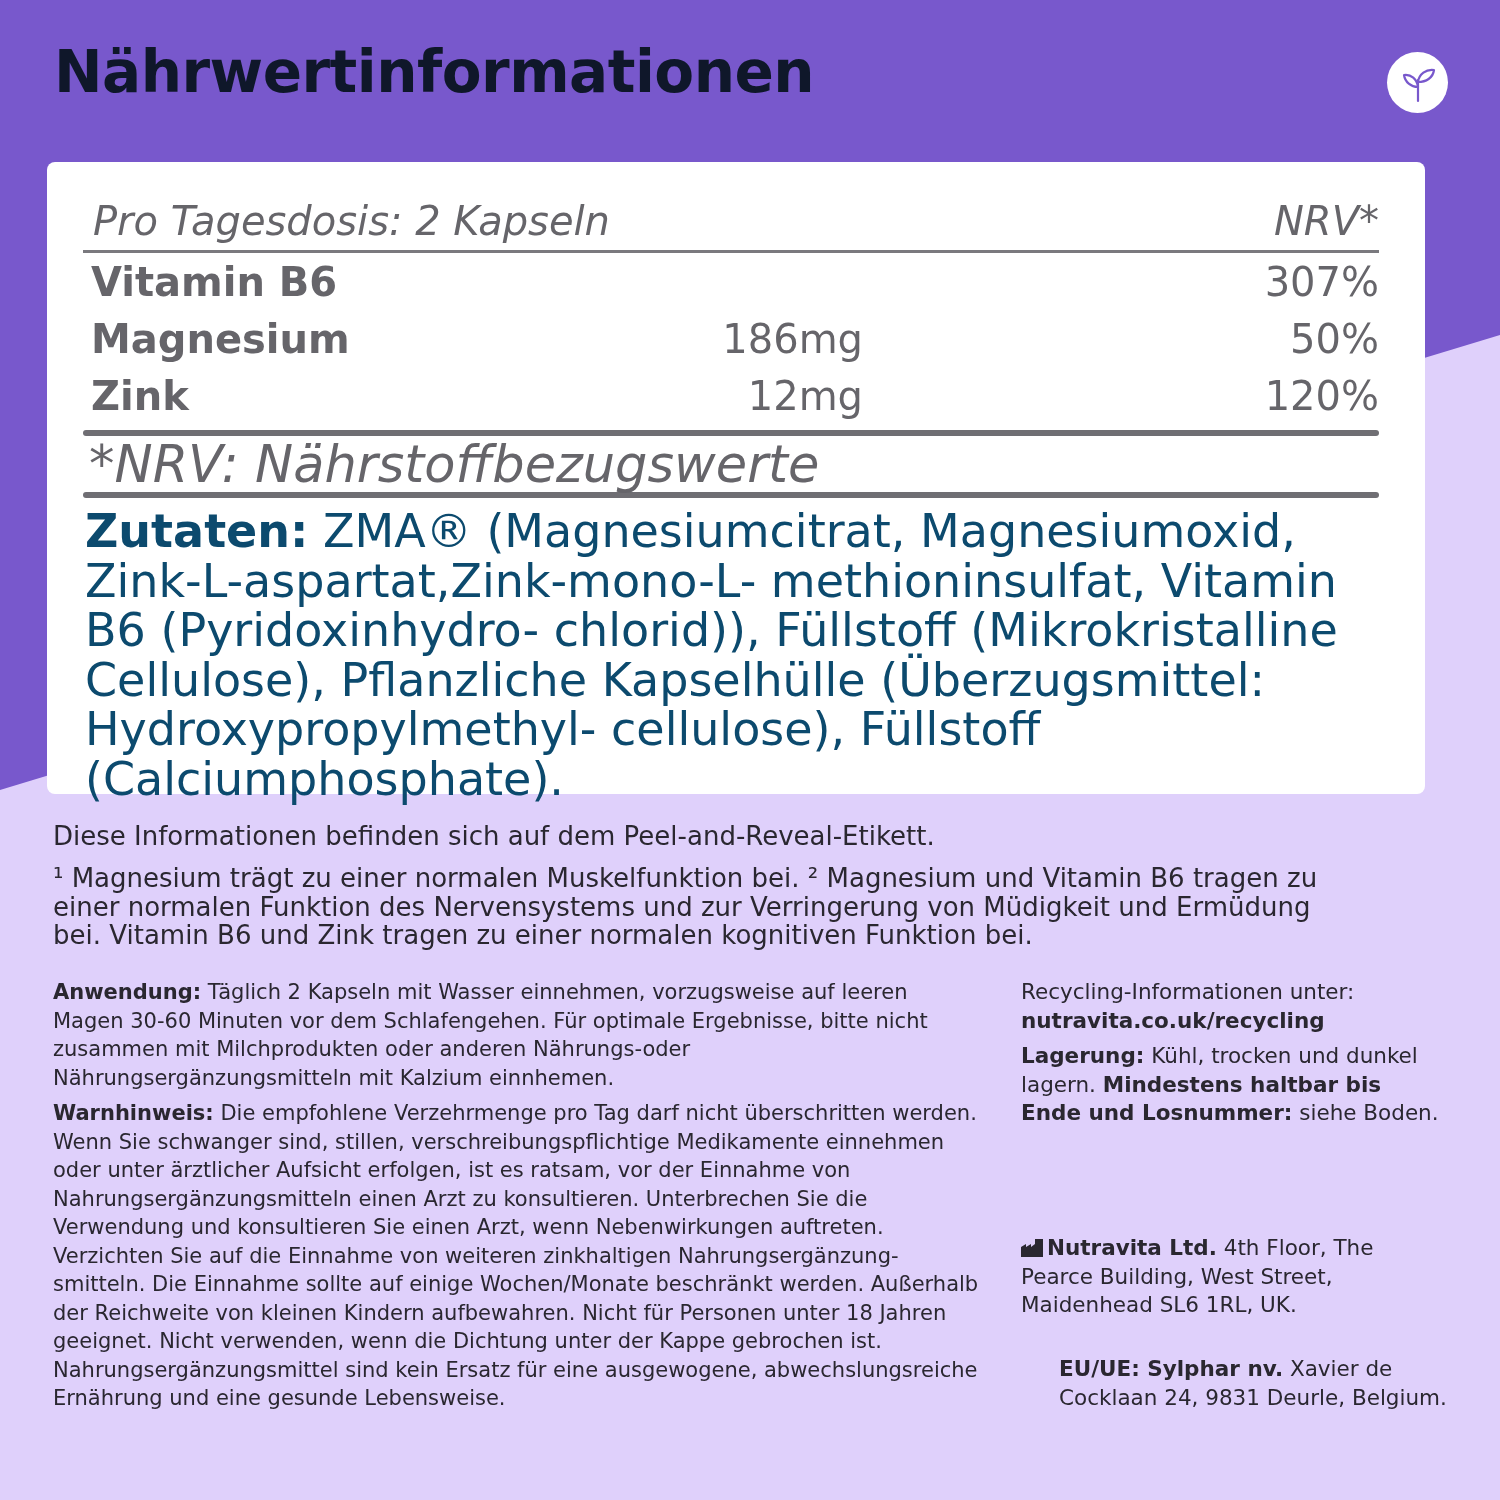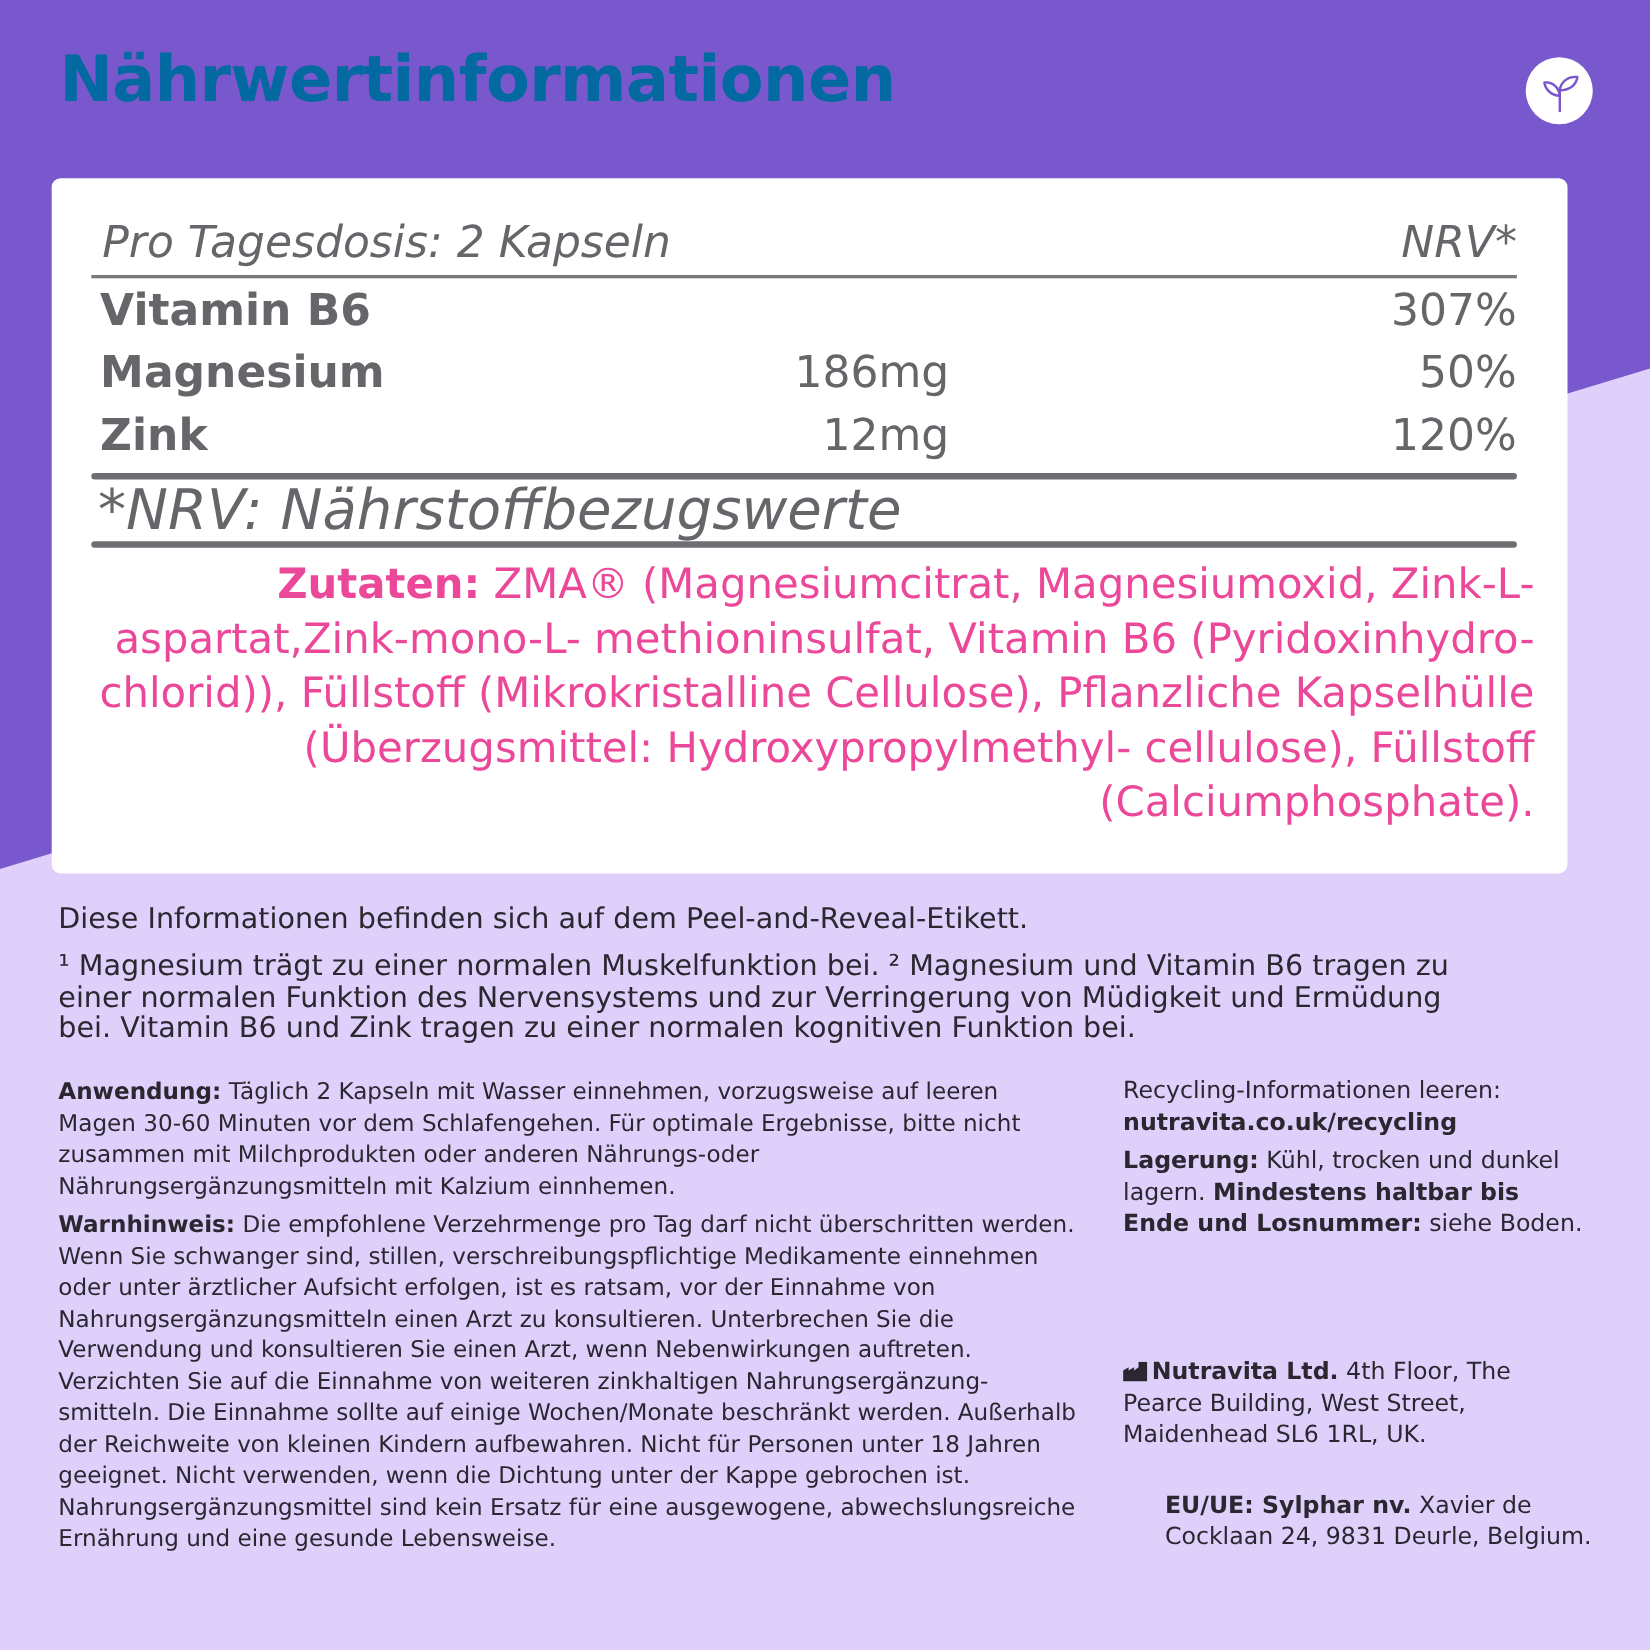--- a/index.html
+++ b/index.html
@@ -10,21 +10,21 @@
     font-family: "DejaVu Sans", "Liberation Sans", sans-serif;
     color: #2a2730;
   }
   .bg-purple {
     position: absolute; left: 0; top: 0; width: 1500px; height: 1500px;
     background: #7858cc;
     clip-path: polygon(0 0, 1500px 0, 1500px 335px, 0 790px);
   }
   .title {
     position: absolute; left: 54px; top: 38px;
-    font-size: 58px; font-weight: bold; color: #0369a1;
+    font-size: 58px; font-weight: bold; color: #0f172a;
     letter-spacing: -0.5px;
   }
   .leaf-icon {
     position: absolute; left: 1387px; top: 52px; width: 61px; height: 61px;
     border-radius: 50%; background: #ffffff;
     display: flex; align-items: center; justify-content: center;
   }
   .card {
     position: absolute; left: 47px; top: 162px; width: 1378px; height: 632px;
     background: #ffffff; border-radius: 8px;
@@ -38,21 +38,21 @@
   .hdr .c3 { text-align: right; }
   .rule-thin { height: 3px; background: #7a797e; margin-top: 0; }
   .rule-thick { height: 6px; background: #6f6e73; border-radius: 3px; }
   .nut { height: 57px; font-size: 40px; }
   .nut .name { width: 500px; padding-left: 8px; font-weight: bold; }
   .nut .amt { width: 280px; text-align: right; }
   .nut .nrv { flex: 1; text-align: right; }
   .foot { height: 56px; font-style: italic; font-size: 51px; padding-left: 6px; }
   .ingredients {
     position: absolute; left: 38px; top: 345px; width: 1310px;
-    font-size: 38px; line-height: 49.5px; color: #ec4899; text-align: right;
+    font-size: 46px; line-height: 49.5px; color: #0c4a6e;
   }
   .ingredients b { font-weight: bold; }
   .info {
     position: absolute; left: 53px; font-size: 26px; line-height: 28.5px; color: #2a2730;
   }
   .info b { font-weight: bold; }
   .disclaimer { top: 822px; width: 1300px; }
   .claims { top: 864px; width: 1300px; }
   .usage { top: 978px; width: 930px; font-size: 21px; }
   .warning { top: 1099px; width: 930px; font-size: 21px; }
@@ -109,21 +109,21 @@
   <p class="ingredients"><b>Zutaten:</b><span> ZMA® (Magnesiumcitrat, Magnesiumoxid, Zink-L-aspartat,Zink-mono-L- methioninsulfat, Vitamin B6 (Pyridoxinhydro- chlorid)), Füllstoff (Mikrokristalline Cellulose), Pflanzliche Kapselhülle (Überzugsmittel: Hydroxypropylmethyl- cellulose), Füllstoff (Calciumphosphate).</span></p>
 </div>
 
 <p class="info disclaimer">Diese Informationen befinden sich auf dem Peel-and-Reveal-Etikett.</p>
 <p class="info claims">¹ Magnesium trägt zu einer normalen Muskelfunktion bei. ² Magnesium und Vitamin B6 tragen zu einer normalen Funktion des Nervensystems und zur Verringerung von Müdigkeit und Ermüdung bei. Vitamin B6 und Zink tragen zu einer normalen kognitiven Funktion bei.</p>
 
 <p class="info usage"><b>Anwendung:</b><span> Täglich 2 Kapseln mit Wasser einnehmen, vorzugsweise auf leeren Magen 30-60 Minuten vor dem Schlafengehen. Für optimale Ergebnisse, bitte nicht zusammen mit Milchprodukten oder anderen Nährungs-oder Nährungsergänzungsmitteln mit Kalzium einnhemen.</span></p>
 
 <p class="info warning"><b>Warnhinweis:</b><span> Die empfohlene Verzehrmenge pro Tag darf nicht überschritten werden. Wenn Sie schwanger sind, stillen, verschreibungspflichtige Medikamente einnehmen oder unter ärztlicher Aufsicht erfolgen, ist es ratsam, vor der Einnahme von Nahrungsergänzungsmitteln einen Arzt zu konsultieren. Unterbrechen Sie die Verwendung und konsultieren Sie einen Arzt, wenn Nebenwirkungen auftreten. Verzichten Sie auf die Einnahme von weiteren zinkhaltigen Nahrungsergänzung- smitteln. Die Einnahme sollte auf einige Wochen/Monate beschränkt werden. Außerhalb der Reichweite von kleinen Kindern aufbewahren. Nicht für Personen unter 18 Jahren geeignet. Nicht verwenden, wenn die Dichtung unter der Kappe gebrochen ist. Nahrungsergänzungsmittel sind kein Ersatz für eine ausgewogene, abwechslungsreiche Ernährung und eine gesunde Lebensweise.</span></p>
 
-<p class="right-col recycling"><span>Recycling-Informationen leeren:</span><br><b>nutravita.co.uk/recycling</b></p>
+<p class="right-col recycling"><span>Recycling-Informationen unter:</span><br><b>nutravita.co.uk/recycling</b></p>
 
 <p class="right-col storage"><b>Lagerung:</b><span> Kühl, trocken und dunkel lagern. </span><b>Mindestens haltbar bis Ende und Losnummer:</b><span> siehe Boden.</span></p>
 
 <p class="right-col address"><span class="factory-icon"><svg width="22" height="18" viewBox="0 0 22 18">
         <path d="M0 18 V8 L5 5 V8 L10 5 V8 L14 5 V0 H18 V0 H22 V18 Z" fill="#2a2730"></path>
       </svg></span><b>Nutravita Ltd.</b><span> 4th Floor, The Pearce Building, West Street, Maidenhead SL6 1RL, UK.</span></p>
 
 <p class="right-col eu"><b>EU/UE: Sylphar nv.</b><span> Xavier de Cocklaan 24, 9831 Deurle, Belgium.</span></p>
 
 </body></html>

